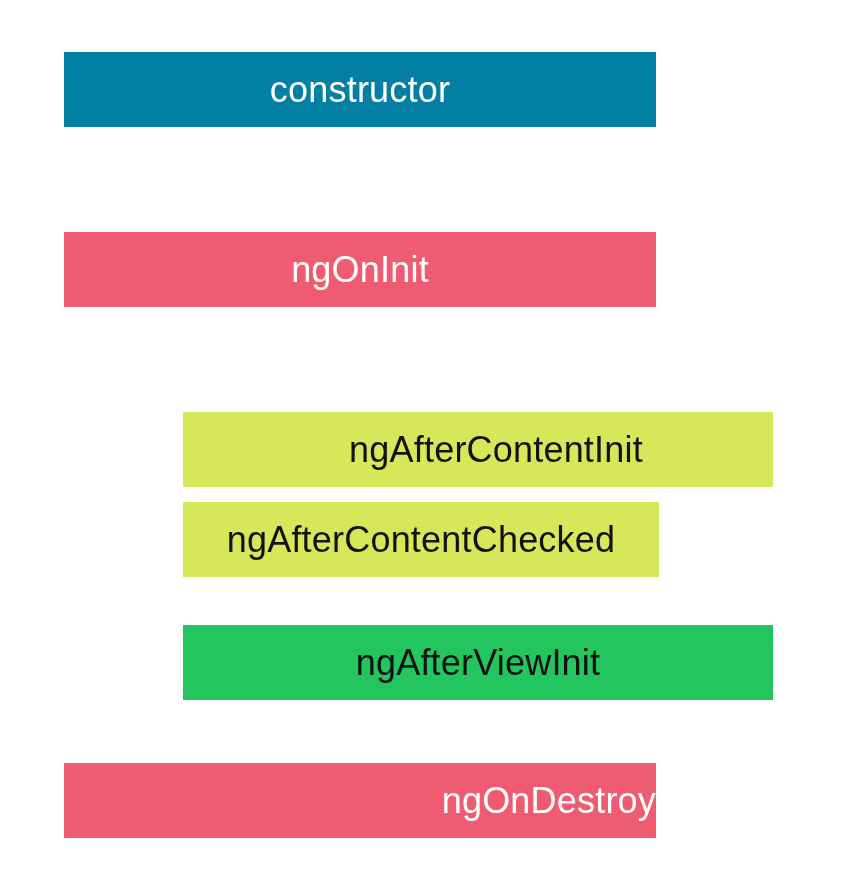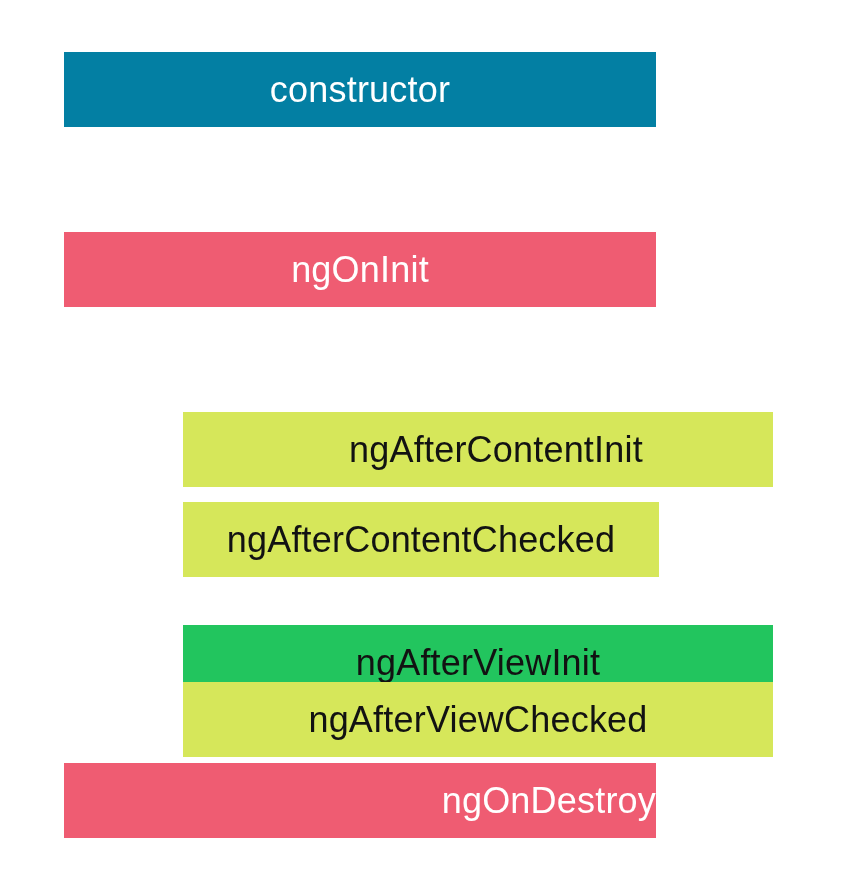--- a/index.html
+++ b/index.html
@@ -74,19 +74,16 @@
     </div>
     <div class="bar lane-right theme-lime" style="left: 183px; top: 412px; width: 590px; height: 75px; background: rgb(214, 231, 90); padding-left: 36px;">
       <span class="bar-label" style="color: rgb(18, 18, 18);">ngAfterContentInit</span>
     </div>
     <div class="bar lane-right theme-lime" style="left: 183px; top: 502px; width: 476px; height: 75px; background: rgb(214, 231, 90);">
       <span class="bar-label" style="color: rgb(18, 18, 18);">ngAfterContentChecked</span>
     </div>
     <div class="bar lane-right theme-lime" style="left: 183px; top: 592px; width: 590px; height: 75px; background: #22c55e; margin-top: 33px;">
       <span class="bar-label" style="color: rgb(18, 18, 18);">ngAfterViewInit</span>
     </div>
-    <div class="bar lane-right theme-lime" style="left: 183px; top: 682px; width: 590px; height: 75px; background: rgb(214, 231, 90);">
-      <span class="bar-label" style="color: rgb(18, 18, 18);">ngAfterViewChecked</span>
-    </div>
     <div class="bar lane-left theme-red" style="left: 64px; top: 763px; width: 592px; height: 75px; background: rgb(239, 92, 114); justify-content: flex-end;">
       <span class="bar-label" style="color: rgb(255, 255, 255);">ngOnDestroy</span>
     </div>
   </div>
 
 </body></html>

